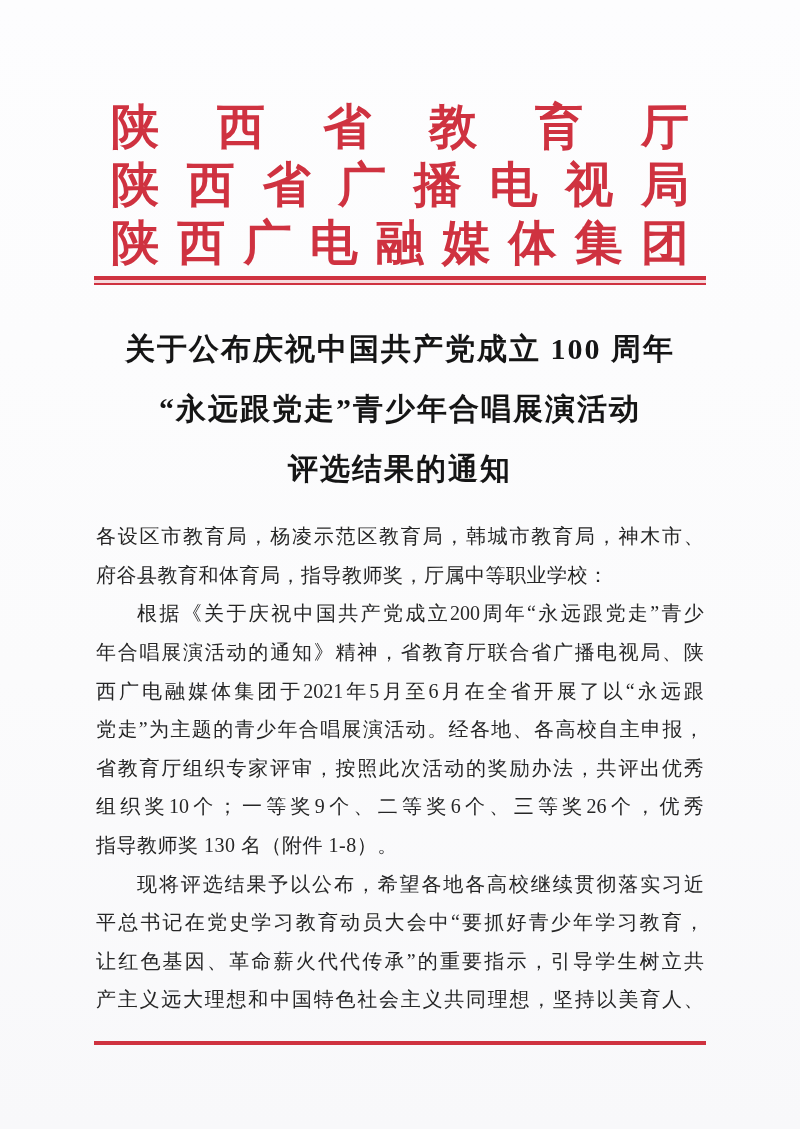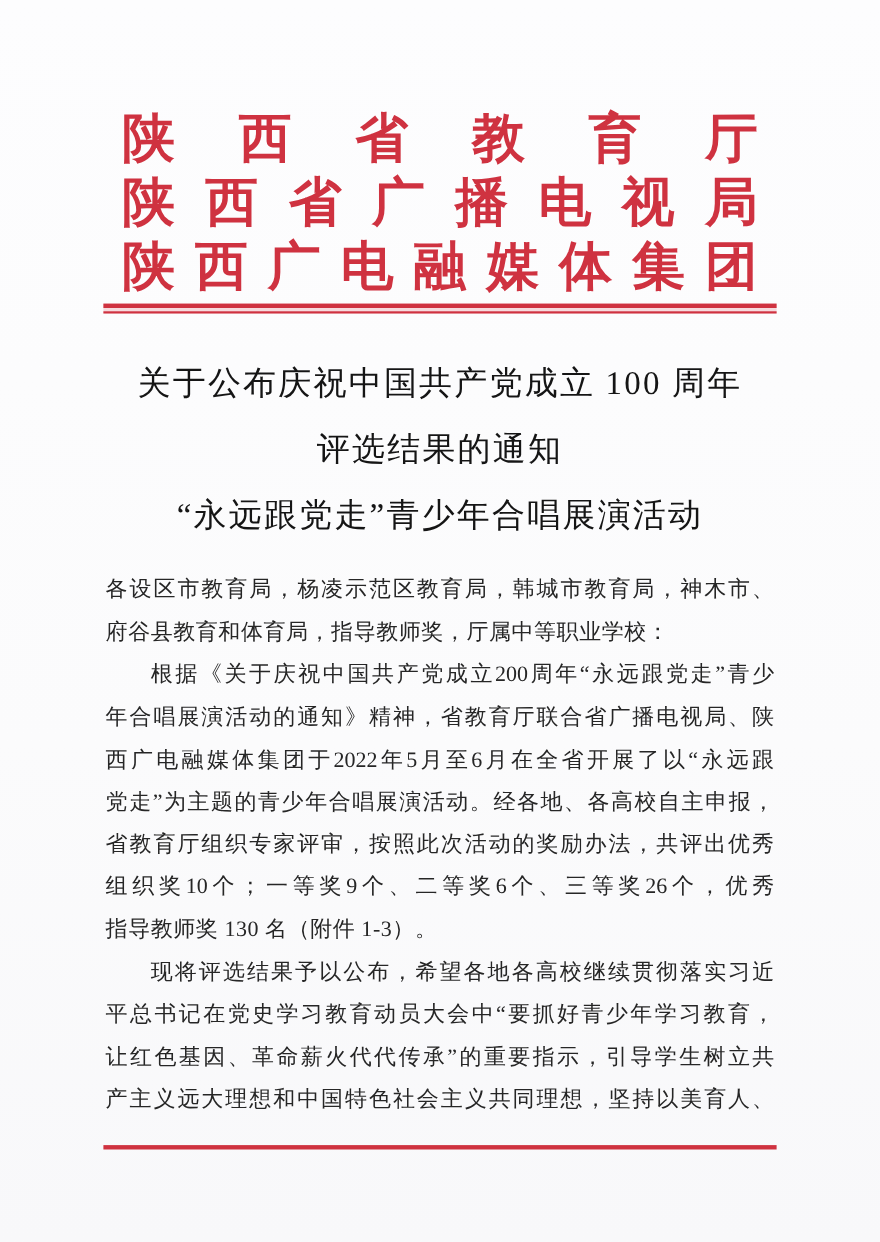--- a/index.html
+++ b/index.html
@@ -30,21 +30,21 @@
     height: 3px;
     border-top: 4px solid var(--accent, #cf3240);
     border-bottom: 2px solid var(--accent, #cf3240);
     background: #f6dadd;
     box-sizing: content-box;
   }
   
   .doc-title { margin: 34px auto 0; padding: 0; width: 640px; }
   .title-line {
     text-align: center;
-    font-size: 30px; font-weight: normal;
+    font-size: 30px; font-weight: bold;
     color: #151515;
     line-height: 60px;
     letter-spacing: 2px;
     white-space: nowrap;
   }
   
   .doc-body { width: 608px; margin: 18px auto 0; }
   .body-line {
     height: 38.6px;
     font-size: 20px;
@@ -103,22 +103,22 @@
           <span>体</span>
           <span>集</span>
           <span>团</span>
         </div>
       </div>
     <div class="red-rule"></div>
   </header>
 
   <h1 class="doc-title" id="doc-title">
       <div class="title-line">关于公布庆祝中国共产党成立 100 周年</div>
+      <div class="title-line">“永远跟党走”青少年合唱展演活动</div>
       <div class="title-line">评选结果的通知</div>
-      <div class="title-line">“永远跟党走”青少年合唱展演活动</div>
     </h1>
 
   <main class="doc-body" id="doc-body">
       <div class="body-line justify">
         <span>各</span>
         <span>设</span>
         <span>区</span>
         <span>市</span>
         <span>教</span>
         <span>育</span>
@@ -207,21 +207,21 @@
       <div class="body-line justify">
         <span>西</span>
         <span>广</span>
         <span>电</span>
         <span>融</span>
         <span>媒</span>
         <span>体</span>
         <span>集</span>
         <span>团</span>
         <span>于</span>
-        <span>2022</span>
+        <span>2021</span>
         <span>年</span>
         <span>5</span>
         <span>月</span>
         <span>至</span>
         <span>6</span>
         <span>月</span>
         <span>在</span>
         <span>全</span>
         <span>省</span>
         <span>开</span>
@@ -315,21 +315,21 @@
         <span>、</span>
         <span>三</span>
         <span>等</span>
         <span>奖</span>
         <span>26</span>
         <span>个</span>
         <span>，</span>
         <span>优</span>
         <span>秀</span>
       </div>
-      <div class="body-line plain">指导教师奖 130 名（附件 1-3）。</div>
+      <div class="body-line plain">指导教师奖 130 名（附件 1-8）。</div>
       <div class="body-line justify indent">
         <span>现</span>
         <span>将</span>
         <span>评</span>
         <span>选</span>
         <span>结</span>
         <span>果</span>
         <span>予</span>
         <span>以</span>
         <span>公</span>

